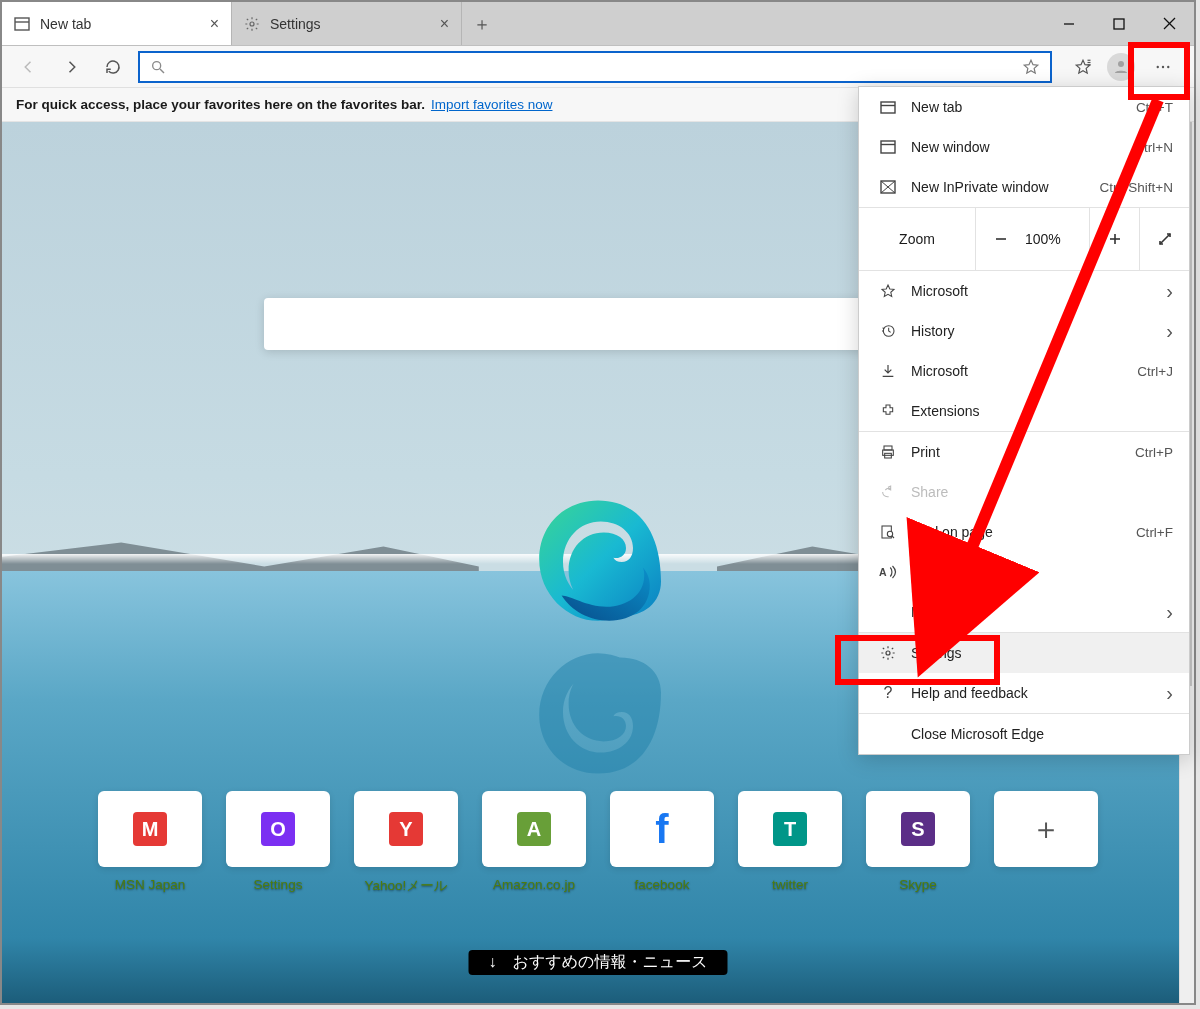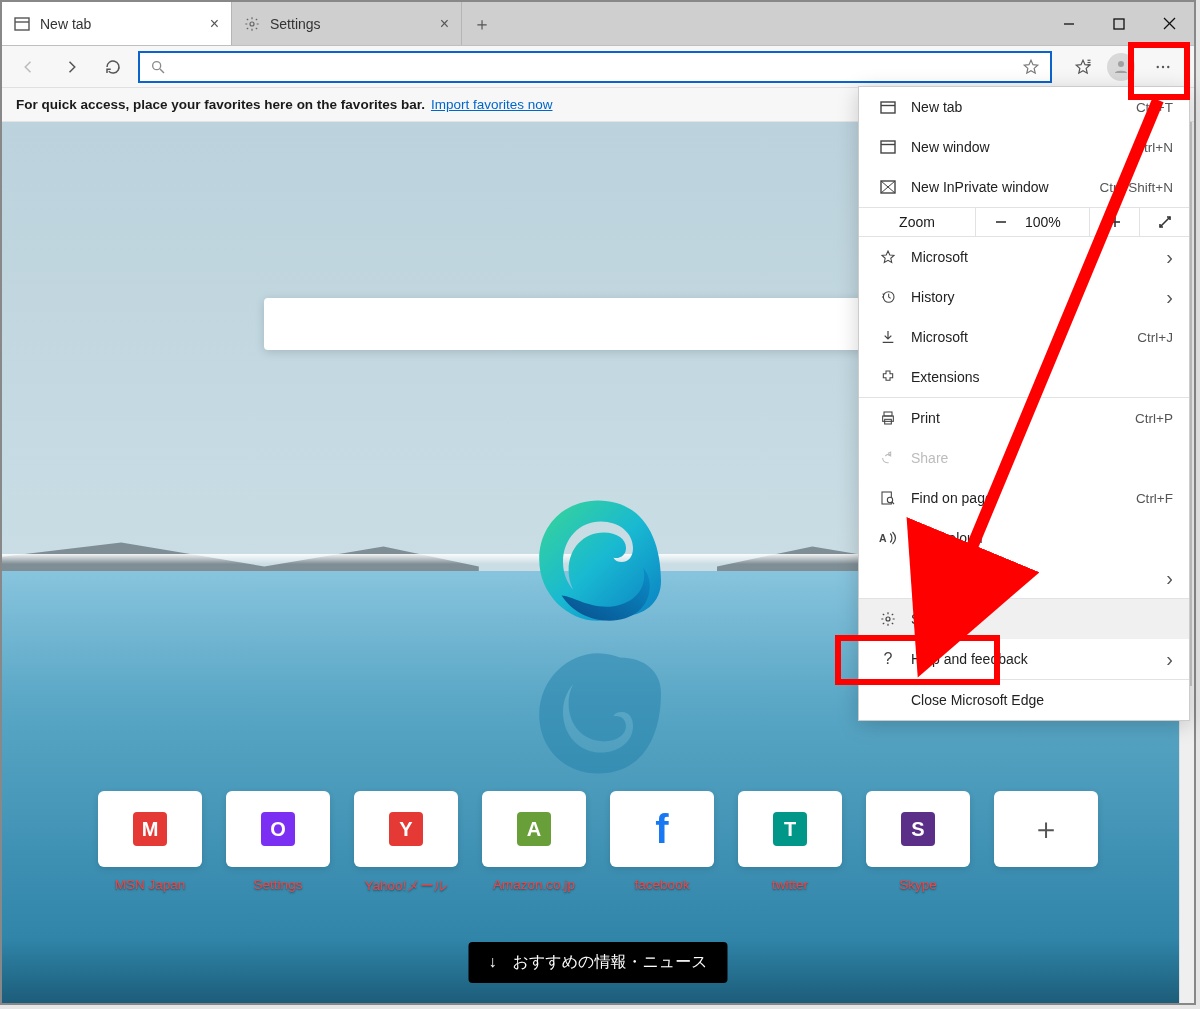--- a/index.html
+++ b/index.html
@@ -97,48 +97,48 @@
   position: absolute; left: 0; right: 0; bottom: 108px; display: flex; gap: 24px;
   justify-content: center; padding: 0 50px;
 }
 .tile { width: 104px; display: flex; flex-direction: column; align-items: center; gap: 10px; }
 .tile .box {
   width: 104px; height: 76px; background: #fff; border-radius: 6px;
   display:flex; align-items:center; justify-content:center;
   box-shadow: 0 2px 6px rgba(0,0,0,.12);
   font-size: 24px; font-weight: 600;
 }
-.tile .label { font-size: 13.5px; color: #ef4444; text-shadow: 0 1px 2px rgba(0,0,0,.5); text-align:center; }
+.tile .label { font-size: 13.5px; color: #4d7c0f; text-shadow: 0 1px 2px rgba(0,0,0,.5); text-align:center; }
 .badge { width: 34px; height: 34px; border-radius: 4px; color: #fff; display:flex; align-items:center; justify-content:center; font-size: 20px; font-weight:600; }
 .b-red{background:#e53935}.b-purple{background:#7b2ff2}.b-y{background:#e53935}.b-green{background:#689f38}.b-fb{color:#1877f2;font-size:40px;background:transparent}.b-teal{background:#009688}.b-skype{background:#5b2e87}
 
 .news-pill {
-  position: absolute; left: 50%; bottom: 20px; transform: translateX(-50%);
-  background: #000; color: #fff; border-radius: 4px; padding: 10px 20px;
+  position: absolute; left: 50%; bottom: 28px; transform: translateX(-50%);
+  background: #000; color: #fff; border-radius: 4px; padding: 2px 20px;
   font-size: 16px; display: flex; align-items: center; gap: 12px;
 }
 
 
 .menu {
   position: absolute; right: 10px; top: 86px; width: 332px;
   background: #fff; border: 1px solid #ccc;
   box-shadow: 0 4px 20px rgba(0,0,0,.18); z-index: 30;
 }
 .menu .row {
   height: 40px; display: flex; align-items: center; padding: 0 16px;
   font-size: 14px; color: #222;
 }
 .menu .row.h { background:#f0f0f0 }
 .menu .row.disabled { color: #bcbcbc; }
 .menu .row .mi { width: 26px; display:flex; justify-content:center; color:#444; }
 .menu .row .text { margin-left: 10px; flex: 1; }
 .menu .row .sc { color: #555; font-size: 13.5px; }
 .menu .sep { height: 1px; background: #e2e2e2; }
 .menu .zoom-row {
-  height: 30px; display: flex; align-items: center; border-top:1px solid #e2e2e2; border-bottom:1px solid #e2e2e2;
+  height: 64px; display: flex; align-items: center; border-top:1px solid #e2e2e2; border-bottom:1px solid #e2e2e2;
 }
 .menu .zoom-row .zlabel { flex: 1; text-align: center; font-size: 14px; }
 .menu .zoom-row .zbtn { width: 50px; height: 100%; display:flex; align-items:center; justify-content:center; border-left:1px solid #e2e2e2; }
 .menu .zoom-row .zval { width: 64px; text-align: left; }
 
 .chev::after { content: "›"; font-size: 20px; color: #555; }
 
 
 .anno { position: absolute; z-index: 50; pointer-events: none; }
 .red-box { border: 6px solid #ff0000; }

